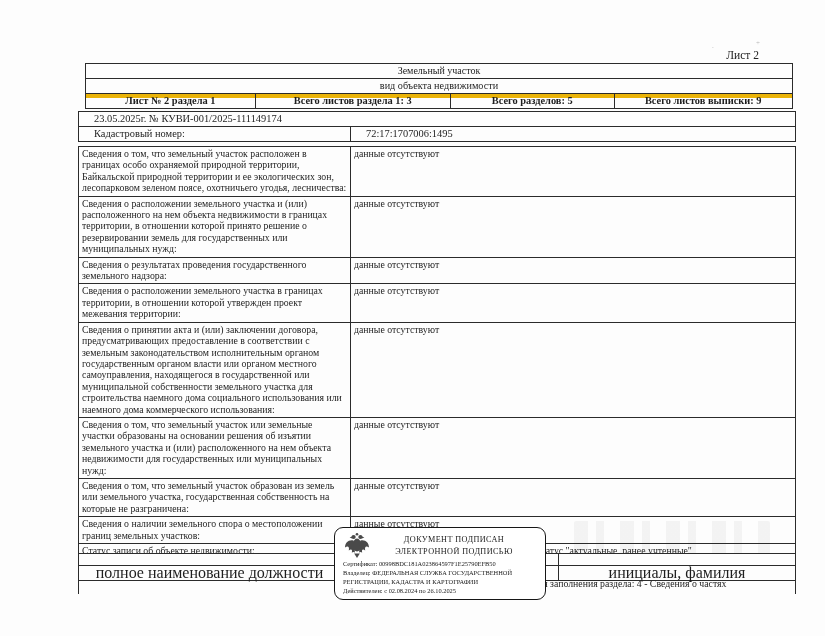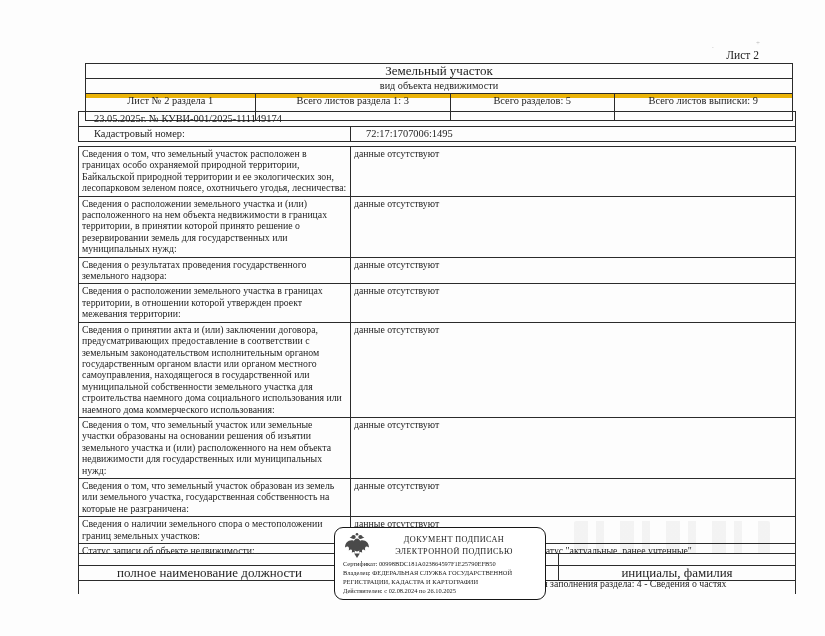--- a/index.html
+++ b/index.html
@@ -22,26 +22,26 @@
 
   .sheet-label{
     position:absolute;top:49px;right:66px;
     font-size:11.5px;color:#222;
   }
 
   
   .hdr{position:absolute;left:85px;top:63px;width:708px;}
   .hdr .trow{
     border:1px solid #2b2b2b;border-bottom:none;
-    text-align:center;font-size:13px;line-height:14px;height:14px;
+    text-align:center;font-size:10px;line-height:14px;height:14px;
   }
   .hdr .trow.last{border-bottom:5px solid #eab308;font-size:10.2px;}
   .hdr-cells{
-    position:absolute;left:85px;top:93px;width:708px;height:28px;
-    display:flex;border:1px solid #2b2b2b;box-sizing:border-box;
+    position:absolute;left:85px;top:93px;width:708px;height:16px;
+    display:flex;border:1px solid #2b2b2b;box-sizing:border-box;font-weight:bold;
   }
   .hdr-cells .hc{
     border-right:1px solid #2b2b2b;box-sizing:border-box;
     text-align:center;font-size:10.4px;line-height:14px;
   }
   .hdr-cells .hc:last-child{border-right:none;}
 
   
   table{border-collapse:collapse;table-layout:fixed;}
   td{vertical-align:top;box-sizing:border-box;}
@@ -55,21 +55,21 @@
     border:1px solid #2b2b2b;
     font-size:9.8px;line-height:11.4px;padding:1px 3px 2px 3px;
   }
   .main tr:last-child td{border-bottom:none;}
   .main tr:last-child td.value-cell{line-height:16px;}
   .col-label{width:272px;}
   .col-value{width:445px;}
 
   
   .sig{position:absolute;left:78px;top:553px;width:717px;background:#fdfdfd;}
-  .sig td{border:1px solid #2b2b2b;font-size:13px;text-align:center;padding:0;}
+  .sig td{border:1px solid #2b2b2b;font-size:16px;text-align:center;padding:0;}
   .sig .r1 td{height:12px;}
   .sig .r2 td{height:14px;line-height:14px;}
 
   
   .stamp{
     position:absolute;left:334px;top:527px;width:212px;height:73px;
     background:#fff;border:1.6px solid #161616;border-radius:9px;
     box-sizing:border-box;z-index:5;
   }
   .stamp .emblem{position:absolute;left:9px;top:4px;}
@@ -128,21 +128,21 @@
     <colgroup>
         <col class="col-label">
         <col class="col-value">
       </colgroup>
     <tbody>
         <tr>
           <td class="label-cell">Сведения о том, что земельный участок расположен в границах особо охраняемой природной территории, Байкальской природной территории и ее экологических зон, лесопарковом зеленом поясе, охотничьего угодья, лесничества:</td>
           <td class="value-cell">данные отсутствуют</td>
         </tr>
         <tr>
-          <td class="label-cell">Сведения о расположении земельного участка и (или) расположенного на нем объекта недвижимости в границах территории, в принятии которой принято решение о резервировании земель для государственных или муниципальных нужд:</td>
+          <td class="label-cell">Сведения о расположении земельного участка и (или) расположенного на нем объекта недвижимости в границах территории, в отношении которой принято решение о резервировании земель для государственных или муниципальных нужд:</td>
           <td class="value-cell">данные отсутствуют</td>
         </tr>
         <tr>
           <td class="label-cell">Сведения о результатах проведения государственного земельного надзора:</td>
           <td class="value-cell">данные отсутствуют</td>
         </tr>
         <tr>
           <td class="label-cell">Сведения о расположении земельного участка в границах территории, в отношении которой утвержден проект межевания территории:</td>
           <td class="value-cell">данные отсутствуют</td>
         </tr>

